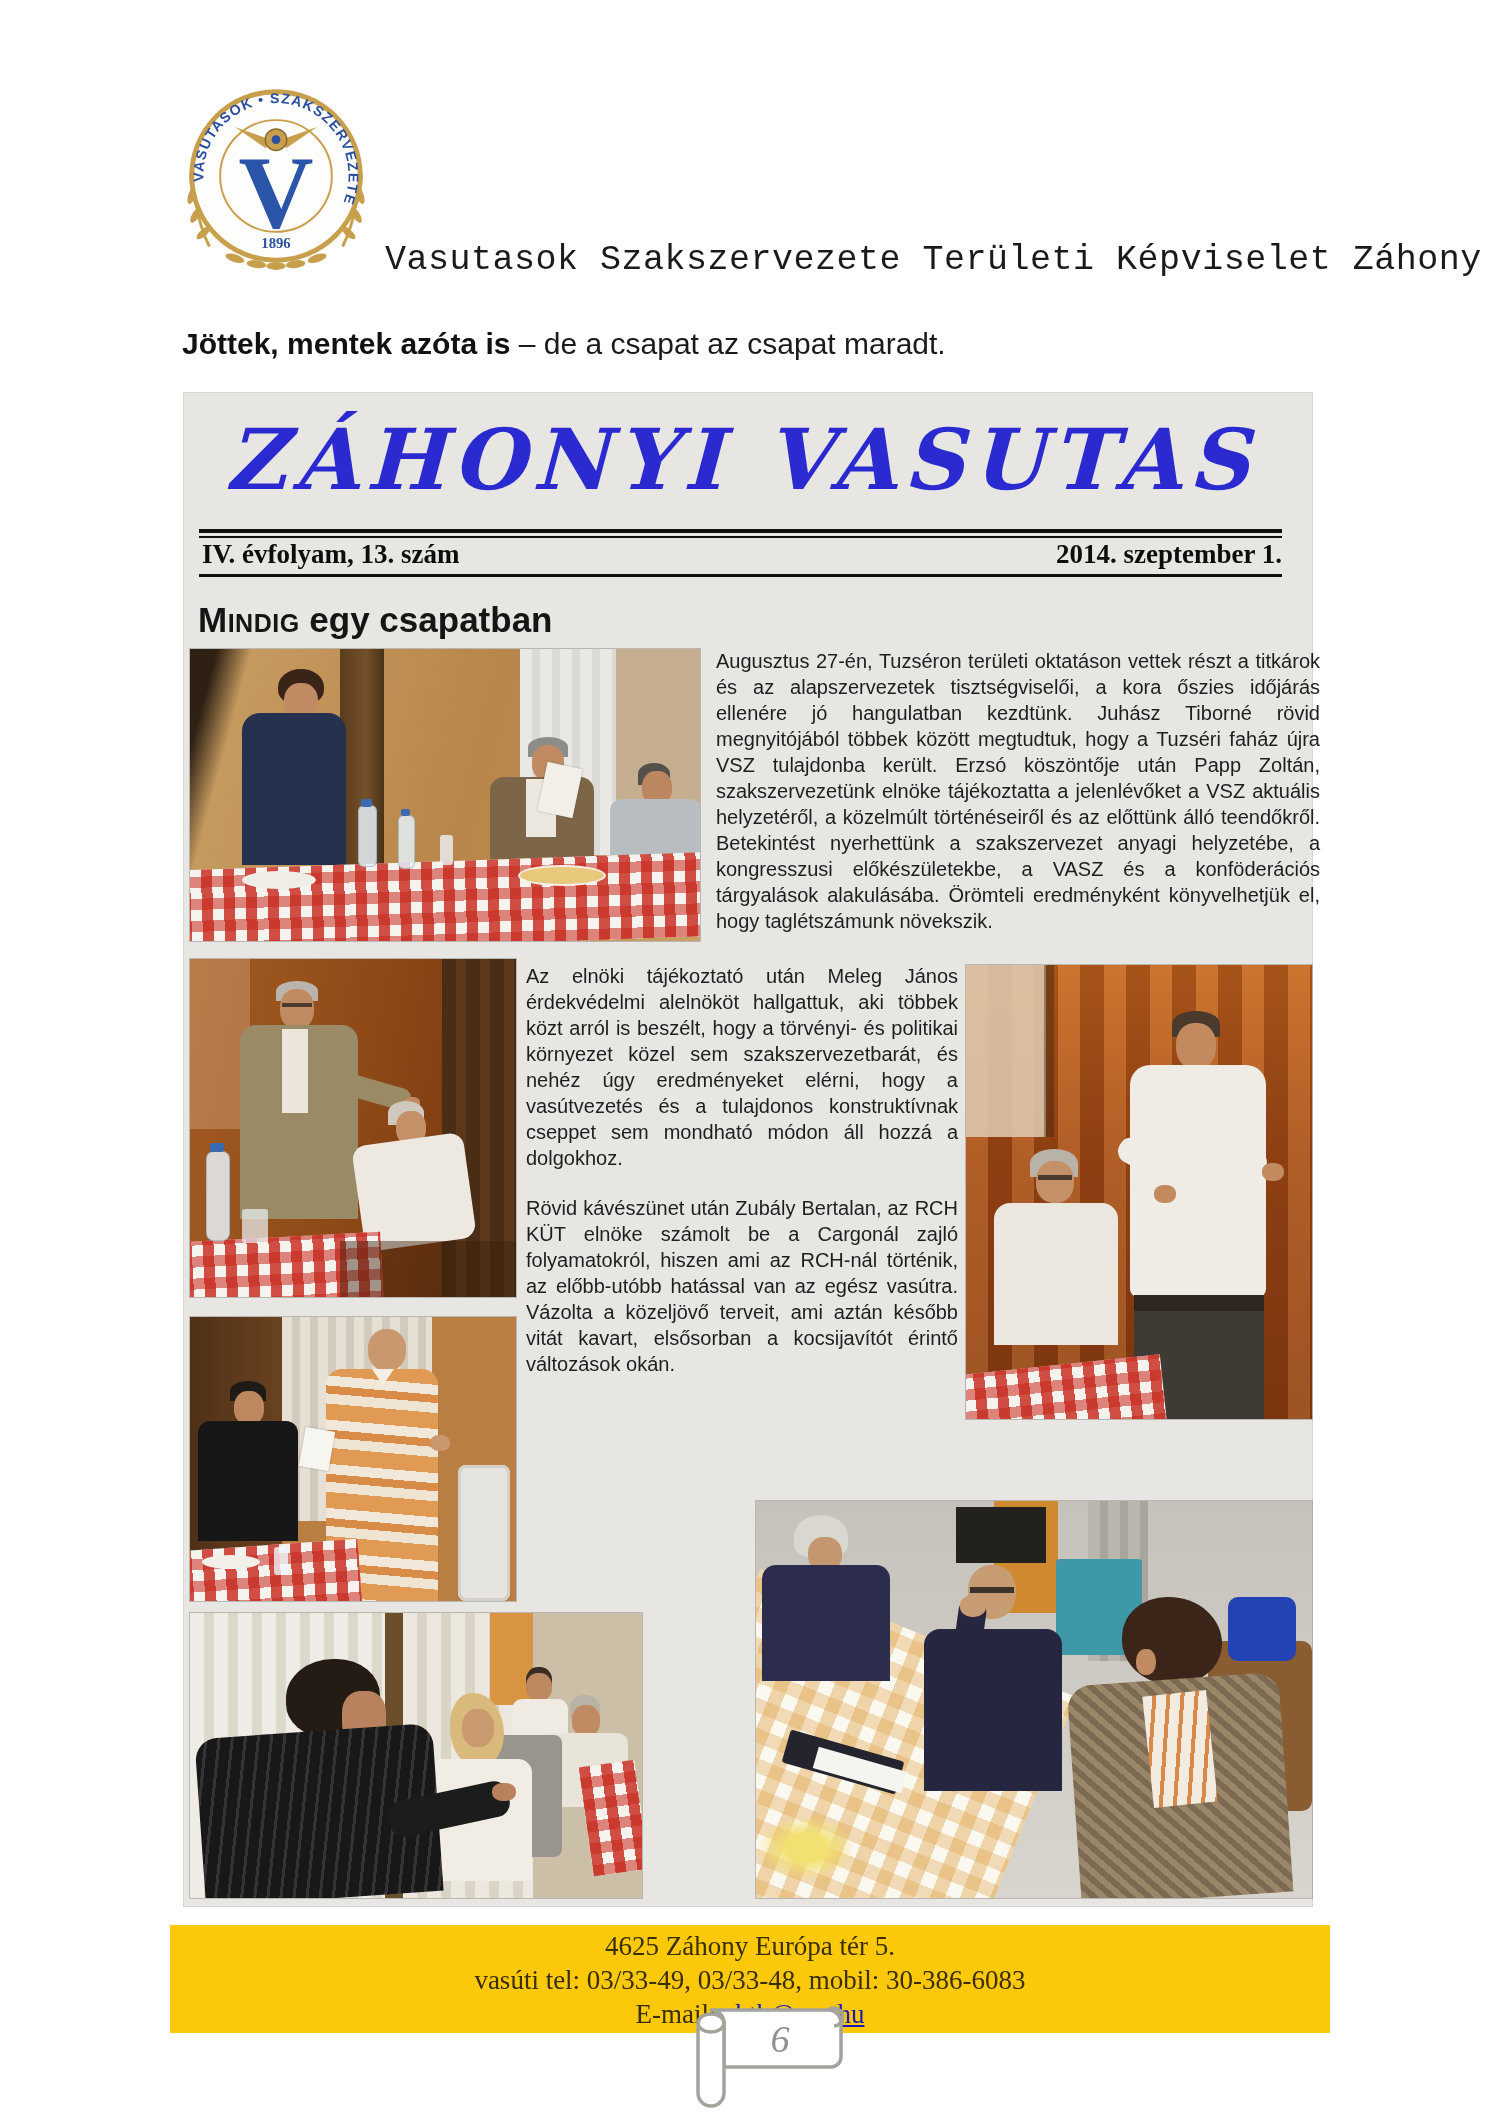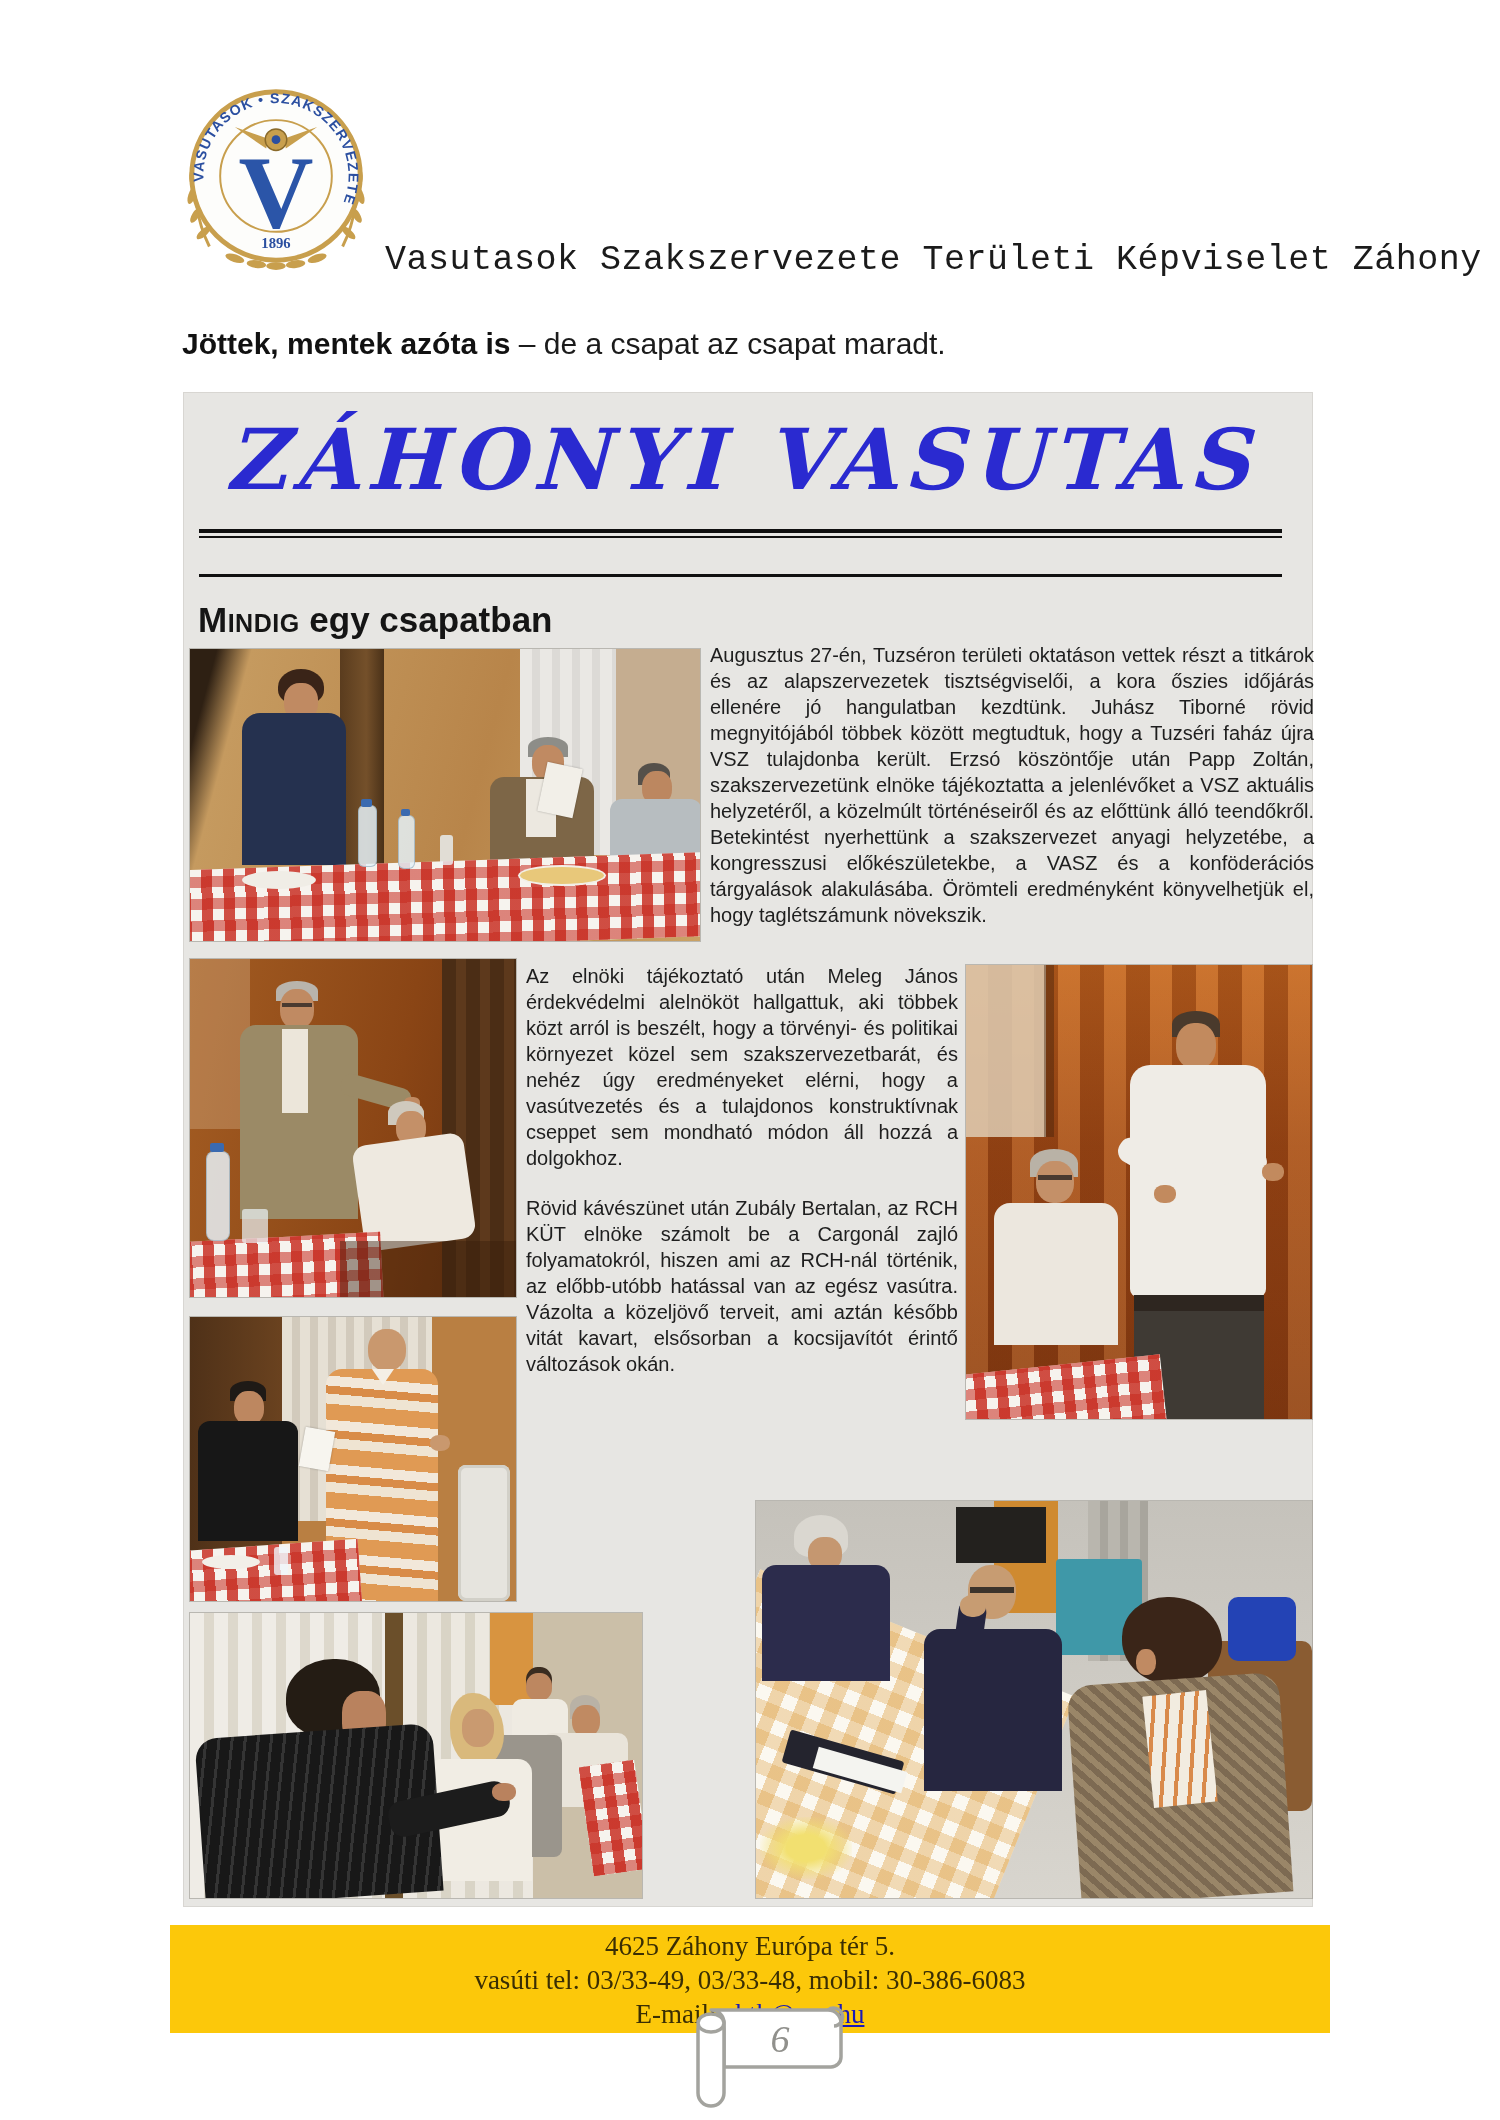--- a/index.html
+++ b/index.html
@@ -16,21 +16,21 @@
   #panel{left:183px;top:392px;width:1130px;height:1515px;background:#e7e6e3;
          border:1px solid #d8d6d2;box-sizing:border-box;}
   #masthead{left:0;top:8px;width:100%;height:118px;text-align:center;line-height:118px;
             font-family:"DejaVu Serif","Liberation Serif",serif;font-style:italic;font-weight:bold;
             font-size:84px;color:#2a2ad0;letter-spacing:7px;transform:skewX(-4deg);}
   .rule{background:#101010;}
   #issue-row{left:18px;top:146px;width:1080px;display:flex;justify-content:space-between;
              font-family:"Liberation Serif","DejaVu Serif",serif;font-size:27px;font-weight:600;color:#0d0d0d;}
   #article-title{left:14px;top:198px;font-size:35px;font-weight:bold;color:#151515;margin-top:9px;}
   #article-title .sc{font-variant:small-caps;letter-spacing:.5px;}
-  .para{position:absolute;font-size:20px;line-height:26px;text-align:justify;color:#1e1e1e;margin:2px;}
+  .para{position:absolute;font-size:20px;line-height:26px;text-align:justify;color:#1e1e1e;margin:8px;}
   #colmid p{margin:0 0 24px 0;font-size:20px;line-height:26px;text-align:justify;color:#1e1e1e;}
   
   .ph{position:absolute;overflow:hidden;box-shadow:0 0 0 1px rgba(70,60,45,.28);background:#b5874c;}
   .ging{background-color:#f6f3ee;background-image:
         repeating-linear-gradient(90deg,rgba(199,41,29,.82) 0 11px,rgba(199,41,29,0) 11px 22px),
         repeating-linear-gradient(0deg,rgba(199,41,29,.55) 0 11px,rgba(199,41,29,0) 11px 22px);}
   .ging-pale{background-color:#fbf8f0;background-image:
         repeating-linear-gradient(90deg,rgba(222,162,72,.42) 0 14px,rgba(222,162,72,0) 14px 28px),
         repeating-linear-gradient(0deg,rgba(222,162,72,.35) 0 14px,rgba(222,162,72,0) 14px 28px);}
   
@@ -89,20 +89,24 @@
   <span class="hl-b">Jöttek, mentek azóta is</span><span class="hl-r"> – de a csapat az csapat maradt.</span>
 </div>
 
 <div class="a" id="panel">
 
   <div class="a" id="masthead">ZÁHONYI VASUTAS</div>
 
   <div class="a rule" style="left:15px;top:136px;width:1083px;height:4px;"></div>
   <div class="a rule" style="left:15px;top:143px;width:1083px;height:2px;"></div>
 
+  <div class="a" id="issue-row">
+    <span>IV. évfolyam, 13. szám</span>
+    <span>2014. szeptember 1.</span>
+  </div>
 
   <div class="a rule" style="left:15px;top:181px;width:1083px;height:3px;"></div>
 
   <div class="a" id="article-title">
     <span class="sc">Mindig</span><span> egy csapatban</span>
   </div>
 
   <div class="ph" style="left:6px;top:256px;width:510px;height:292px;" title="Elnökségi asztal: álló nő sötétkék felsőben, két ülő férfi, piros-fehér kockás terítő, ásványvizes palackok">
     <div class="a" style="left:0;top:0;width:100%;height:100%;background:linear-gradient(105deg,#2e2013 0 26px,#c59a5f 60px,#b8854a 55%,#caa265 100%);"></div>
     <div class="a" style="left:150px;top:0;width:44px;height:100%;background:linear-gradient(90deg,#5a3c1e,#74502a 60%,#4a3118);"></div>

